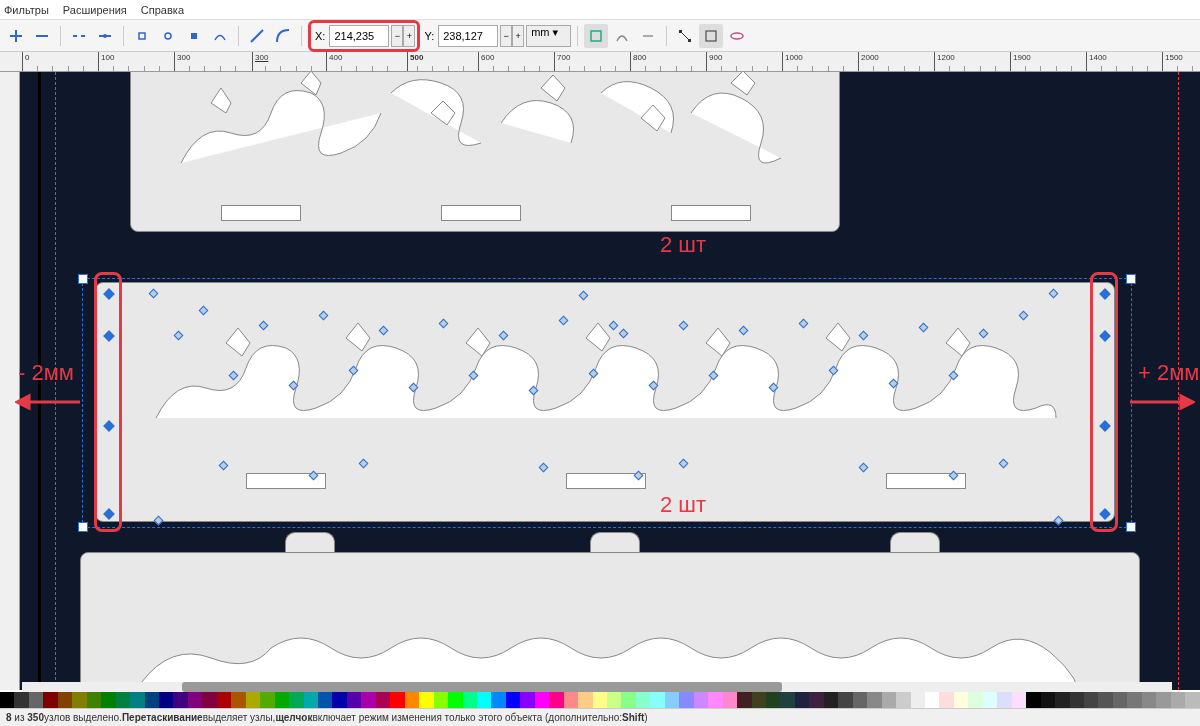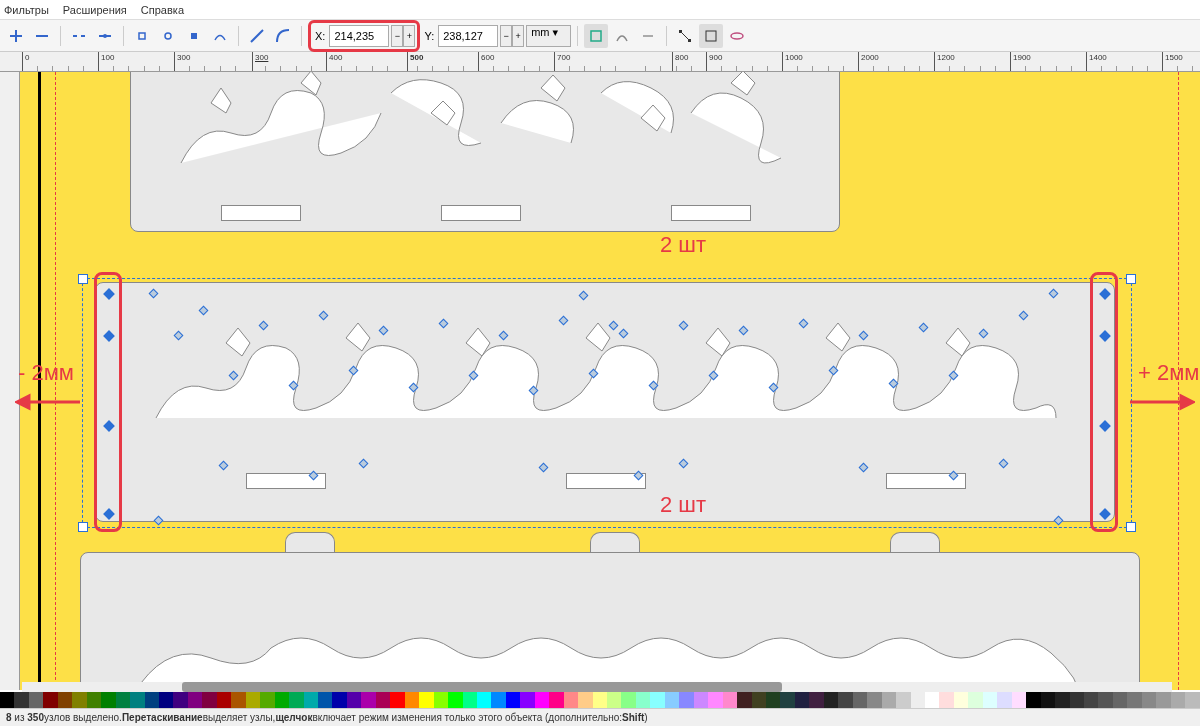--- a/index.html
+++ b/index.html
@@ -20,21 +20,21 @@
 .highlight-box { border: 3px solid #e63946; border-radius: 6px; padding: 2px; }
 .unit-sel { height: 22px; font-size: 11px; border: 1px solid #aaa; padding: 0 12px 0 4px; background: #eee; }
 
 .ruler-h { height: 20px; background: #f0f0f0; border-bottom: 1px solid #999; position: relative; font-size: 8px; color: #333; overflow: hidden; }
 .ruler-h .tick { position: absolute; top: 0; }
 .ruler-h .tick.major { border-left: 1px solid #555; height: 20px; padding-left: 2px; padding-top: 1px; }
 .ruler-h .tick.minor { border-left: 1px solid #999; height: 6px; top: 14px; }
 
 .workspace { position: absolute; top: 72px; left: 0; right: 0; bottom: 36px; background: #fff; overflow: hidden; }
 .ruler-v { width: 20px; background: #f0f0f0; border-right: 1px solid #999; position: absolute; top: 0; bottom: 0; left: 0; }
-.canvas-area { position: absolute; left: 20px; right: 0; top: 0; bottom: 0; background: #fde047; }
+.canvas-area { position: absolute; left: 20px; right: 0; top: 0; bottom: 0; background: #0f172a; }
 
 .page-edge-l { position: absolute; left: 18px; top: 0; bottom: 0; width: 3px; background: #000; }
 .guide-v { position: absolute; top: 0; bottom: 0; border-left: 1px dashed #e63946; }
 
 .panel { position: absolute; background: #e8e8e8; border: 1px solid #888; }
 .panel-top { left: 110px; top: -10px; width: 710px; height: 170px; border-radius: 0 0 8px 8px; }
 .panel-mid { left: 75px; top: 210px; width: 1020px; height: 240px; border-radius: 8px; }
 .panel-bot { left: 60px; top: 480px; width: 1060px; height: 180px; border-radius: 8px 8px 0 0; }
 
 .notch { position: absolute; width: 80px; height: 16px; background: #fff; border: 1px solid #888; }
@@ -218,21 +218,21 @@
     <div class="tick major" style="left: 478px;">600</div>
     <div class="tick minor" style="left: 493.2px;"></div>
     <div class="tick minor" style="left: 508.4px;"></div>
     <div class="tick minor" style="left: 523.6px;"></div>
     <div class="tick minor" style="left: 538.8px;"></div>
     <div class="tick major" style="left: 554px;">700</div>
     <div class="tick minor" style="left: 569.2px;"></div>
     <div class="tick minor" style="left: 584.4px;"></div>
     <div class="tick minor" style="left: 599.6px;"></div>
     <div class="tick minor" style="left: 614.8px;"></div>
-    <div class="tick major" style="left: 630px; margin-left: 42px;">800</div>
+    <div class="tick major" style="left: 630px;">800</div>
     <div class="tick minor" style="left: 645.2px;"></div>
     <div class="tick minor" style="left: 660.4px;"></div>
     <div class="tick minor" style="left: 675.6px;"></div>
     <div class="tick minor" style="left: 690.8px;"></div>
     <div class="tick major" style="left: 706px;">900</div>
     <div class="tick minor" style="left: 721.2px;"></div>
     <div class="tick minor" style="left: 736.4px;"></div>
     <div class="tick minor" style="left: 751.6px;"></div>
     <div class="tick minor" style="left: 766.8px;"></div>
     <div class="tick major" style="left: 782px;">1000</div>

